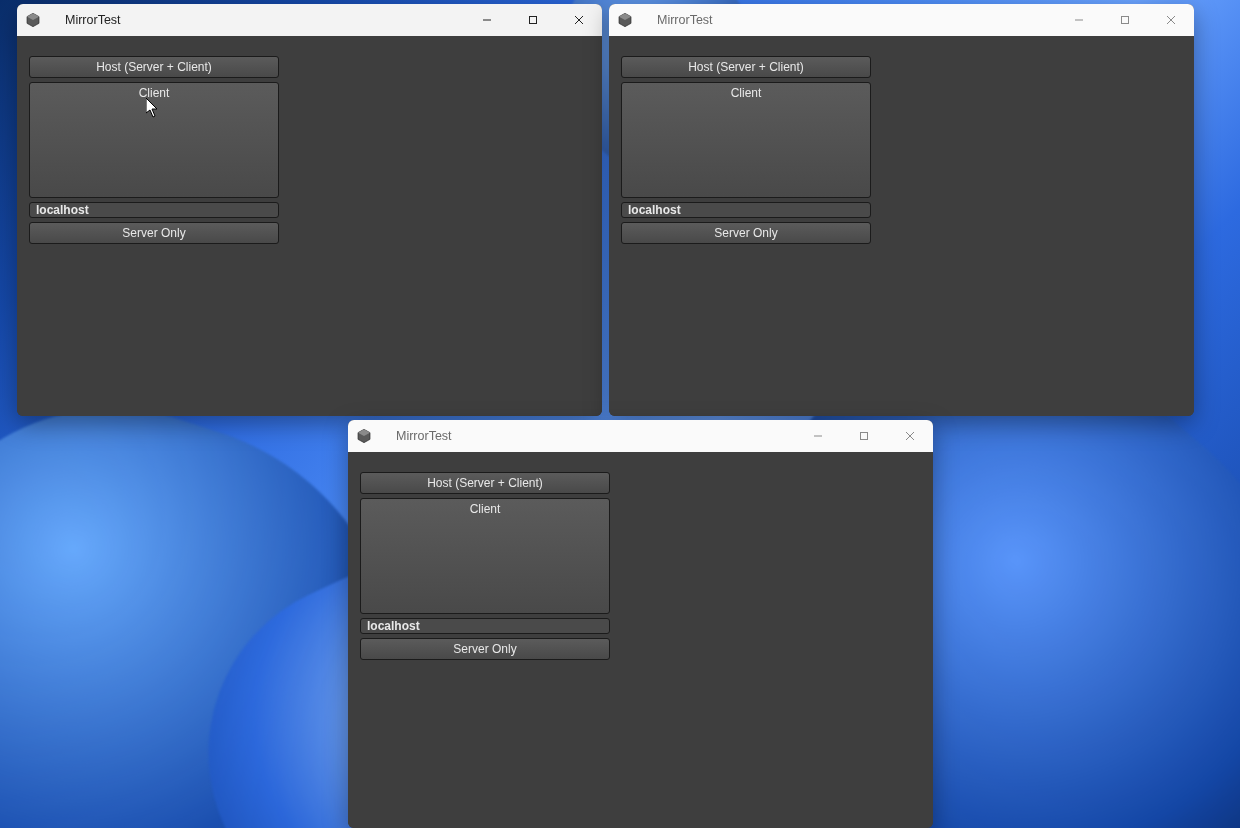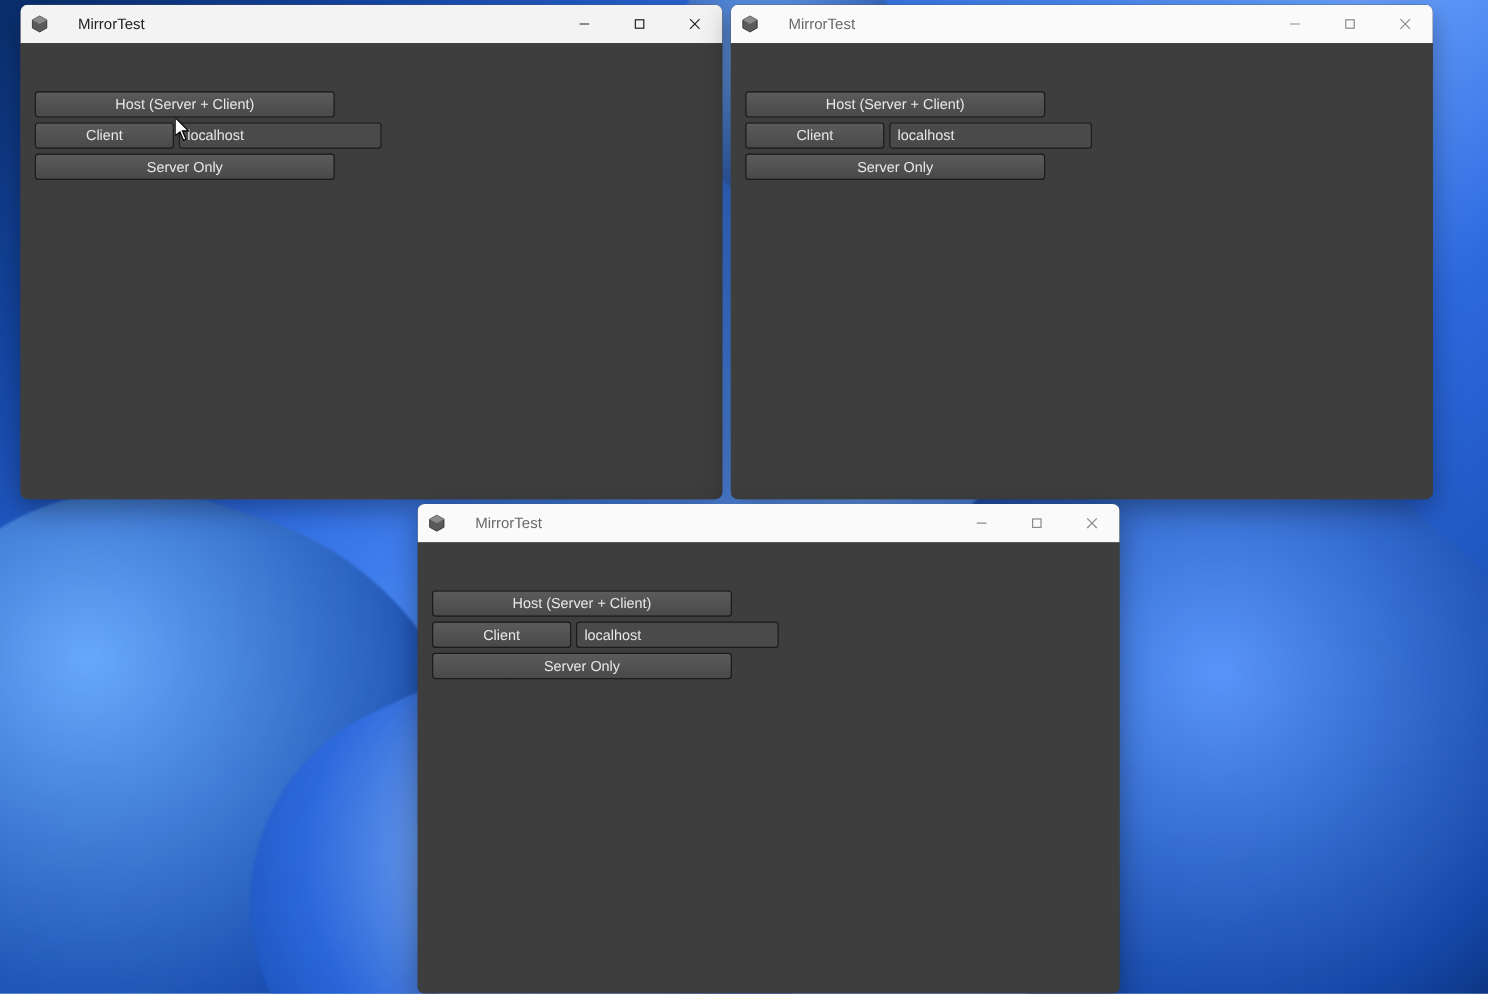--- a/index.html
+++ b/index.html
@@ -51,21 +51,21 @@
     display: flex; align-items: center; justify-content: center;
     color: #222;
   }
   .titlebar.inactive .winbtn { color: #8a8a8a; }
   .winbtn svg { width: 10px; height: 10px; }
 
   .client-area {
     flex: 1;
     background: #3e3e3e;
     position: relative;
-    padding: 40px 12px 12px 12px;
+    padding: 20px 12px 12px 12px;
   }
   .net-panel {
     width: 250px;
     display: flex;
     flex-direction: column;
     gap: 4px;
   }
   .unity-btn, .unity-input {
     height: 22px;
     border: 1px solid #1b1b1b;
@@ -77,24 +77,26 @@
   .unity-btn {
     background: linear-gradient(#5b5b5b, #494949);
     text-align: center;
     line-height: 20px;
     cursor: pointer;
   }
   .unity-input {
     background: #4a4a4a;
     padding: 0 6px;
     outline: none;
+    font-weight: bold;
   }
   .row {
     display: flex;
     gap: 4px;
+    flex-direction: column;
   }
   .row .unity-btn { flex: 0 0 116px; }
   .row .unity-input { flex: 1; }
 
   .cursor {
     position: absolute;
     width: 14px; height: 20px;
     pointer-events: none;
     z-index: 50;
   }

